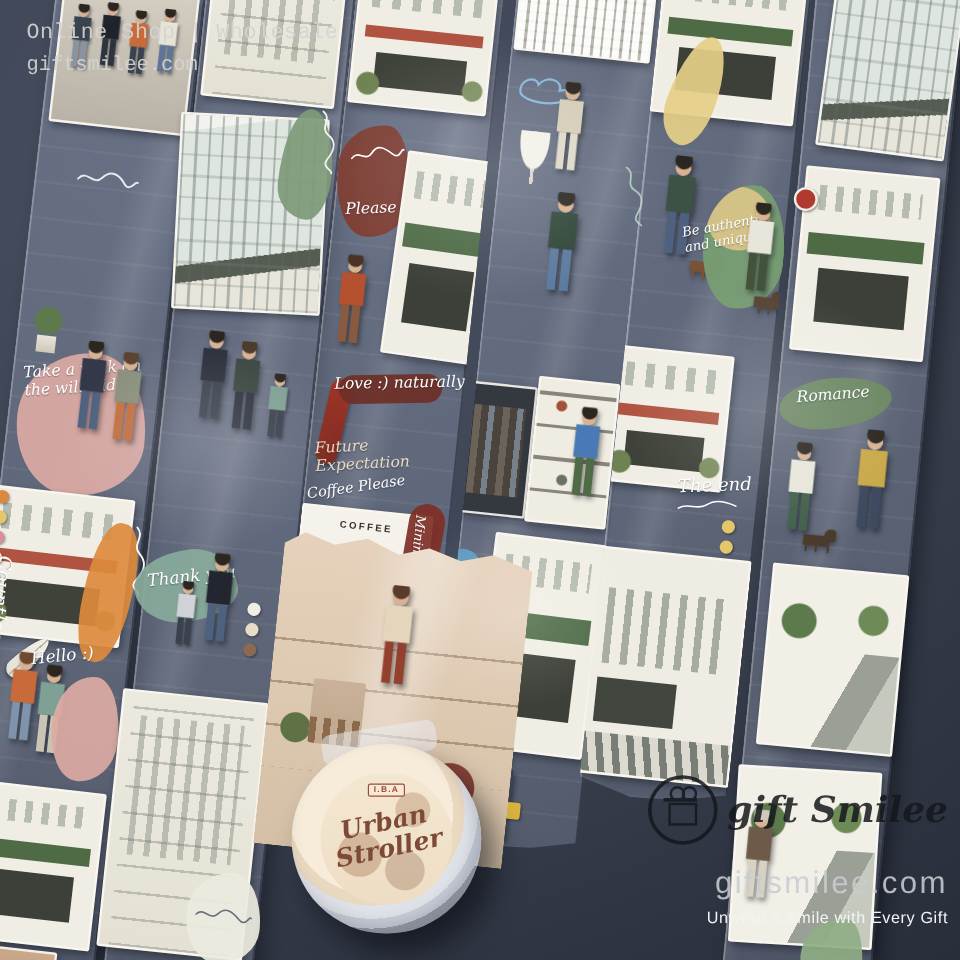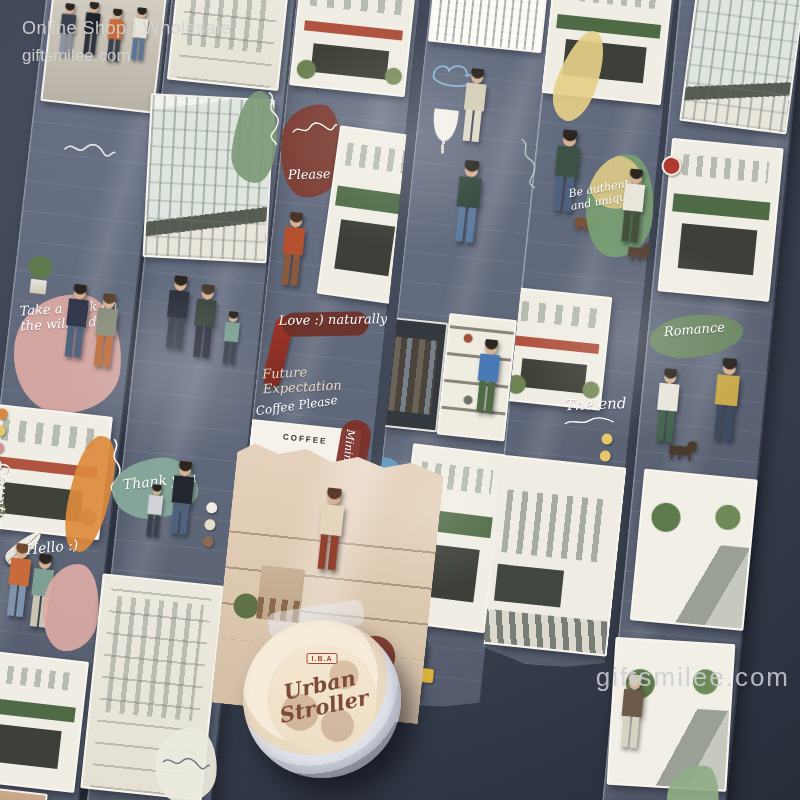--- a/index.html
+++ b/index.html
@@ -109,21 +109,21 @@
       radial-gradient(circle at 64% 74%, rgba(120,70,45,.26) 0 16px, transparent 17px),
       linear-gradient(#f4e7d1,#eeddc4);}
   .brandchip{position:absolute;left:50%;top:9px;transform:translateX(-50%);
     font:700 7px "Liberation Sans",sans-serif;color:#a04a38;border:1px solid #a04a38;
     background:#f6ead6;padding:1px 4px;border-radius:2px;letter-spacing:1px;}
   .rolltitle{position:absolute;left:0;right:0;top:30px;text-align:center;transform:rotate(-12deg);
     font:italic 700 21px "DejaVu Serif",serif;color:#7d4a36;line-height:1.05;}
   .wrapfold{position:absolute;left:268px;top:606px;width:96px;height:26px;border-radius:8px;
     transform:rotate(-9deg);background:rgba(236,240,246,.5);}
   
-  .wm{position:absolute;left:22px;top:18px;color:#d4d4d1;opacity:.93;z-index:60;}
+  .wm{position:absolute;left:22px;top:18px;color:#d4d4d1;opacity:.93;z-index:60;font-family:Liberation Mono, monospace;}
   .wm .l1{font-size:18px;letter-spacing:.5px;}
   .wm .l2{font-size:17px;margin-top:7px;}
   .brand{position:absolute;right:10px;top:646px;width:260px;z-index:60;text-align:right;}
   .logorow{display:flex;align-items:center;justify-content:flex-end;gap:8px;opacity:.85;}
   .logoicon{width:52px;height:52px;border:3px solid #15171c;border-radius:50%;position:relative;flex:0 0 auto;}
   .giftbox{position:absolute;left:14px;top:20px;width:20px;height:15px;border:2.5px solid #15171c;}
   .giftlid{position:absolute;left:10px;top:16px;width:28px;height:3px;background:#15171c;}
   .bowl{position:absolute;left:15px;top:6px;width:9px;height:9px;border:2.5px solid #15171c;border-radius:50%;}
   .bowr{position:absolute;left:25px;top:6px;width:9px;height:9px;border:2.5px solid #15171c;border-radius:50%;}
   .logoname{font:italic 700 30px "DejaVu Serif",serif;color:#15171c;}
@@ -299,16 +299,26 @@
   <div class="glare" style="left:60px;top:280px;width:220px;height:180px;"></div>
   <div class="glare" style="left:520px;top:240px;width:240px;height:200px;"></div>
   <div class="glare" style="left:330px;top:430px;width:200px;height:160px;"></div>
 
   <div class="wm">
     <div class="l1">Online Shop | Wholesale</div>
     <div class="l2">giftsmilee.com</div>
   </div>
 
   <div class="brand">
+    <div class="logorow">
+      <div class="logoicon">
+        <div class="bowl"></div>
+        <div class="bowr"></div>
+        <div class="giftlid"></div>
+        <div class="giftbox"></div>
+      </div>
+      <div class="logoname">gift Smilee</div>
+    </div>
     <div class="site">giftsmilee.com</div>
+    <div class="slogan">Unwrap a Smile with Every Gift</div>
   </div>
 
 </div>
 
 </body></html>

